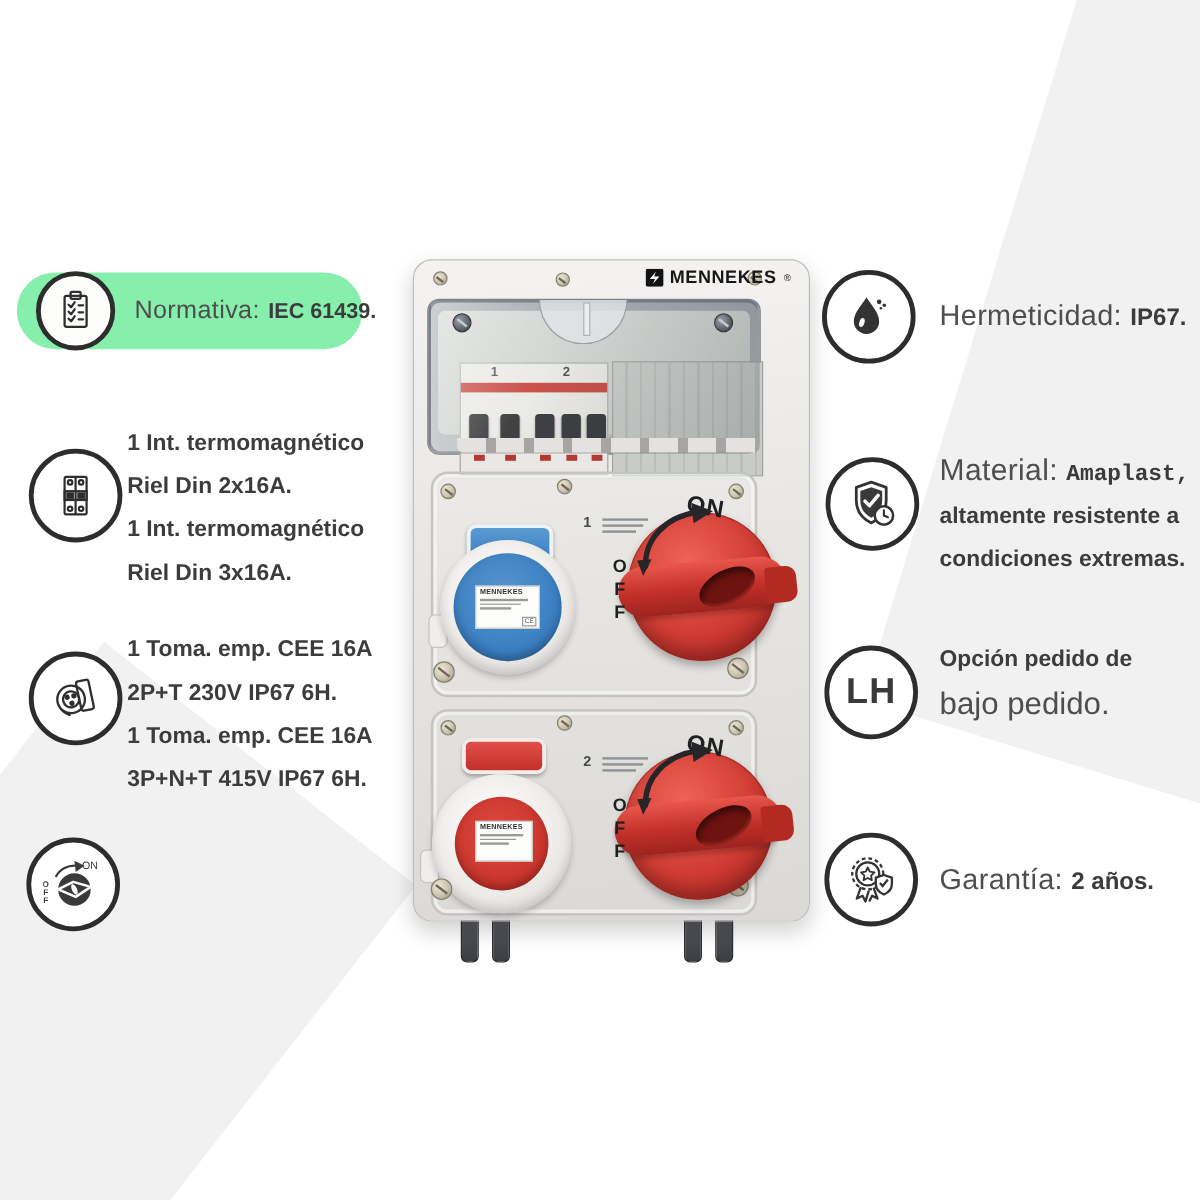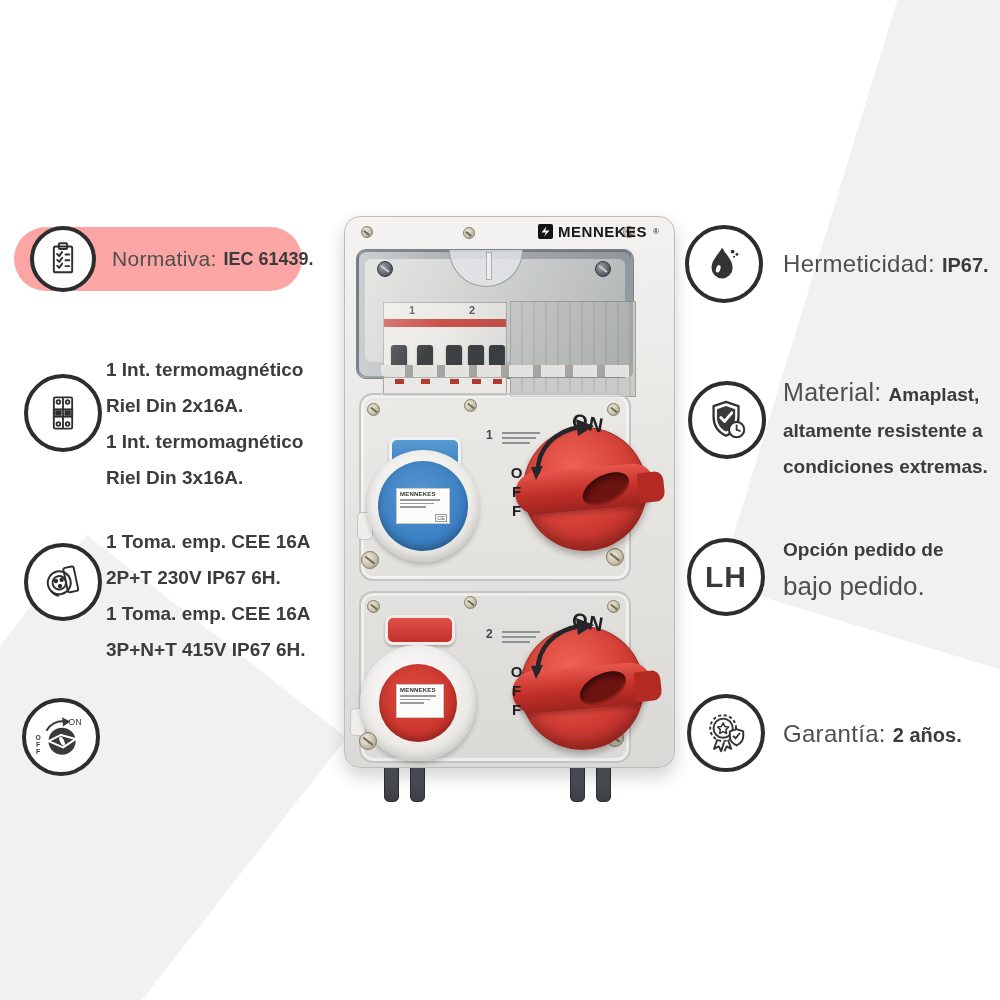--- a/index.html
+++ b/index.html
@@ -10,21 +10,21 @@
   .band-a{left:830px;top:-160px;width:400px;height:820px;transform:rotate(17deg);}
   .band-b{left:-170px;top:560px;width:330px;height:720px;transform:rotate(38deg);}
 
   
   .icon-ring{position:absolute;width:78px;height:78px;border:4px solid #2d2d2d;border-radius:50%;
              background:#fff;box-sizing:border-box;display:flex;align-items:center;justify-content:center;z-index:3;}
   .icon-ring svg{display:block;}
 
   
   .badge{position:absolute;left:14px;top:227px;width:288px;height:64px;border-radius:32px;
-         background:#fca5a5;z-index:2;display:flex;align-items:center;}
+         background:#86efac;z-index:2;display:flex;align-items:center;}
   .badge-ring{position:absolute;left:16px;top:-1px;width:66px;height:66px;border:4px solid #2d2d2d;
               border-radius:50%;background:#fdfdfb;box-sizing:border-box;display:flex;align-items:center;justify-content:center;}
   .badge-text{position:absolute;left:98px;top:0;height:64px;display:flex;align-items:center;white-space:nowrap;}
 
   .t-light{font-size:24px;font-weight:400;color:#4e4e4e;letter-spacing:.3px;margin-right:7px;}
   .t-bold{font-size:20px;font-weight:700;color:#3b3b3b;}
   .badge-text .t-light{font-size:21px;}
   .badge-text .t-bold{font-size:18px;}
 
   .feat-block{position:absolute;z-index:3;}
@@ -206,21 +206,21 @@
       <path d="M23,5 L36,9.5 V21 C36,30 31,36.5 23,40.5 C15,36.5 10,30 10,21 V9.5 Z" fill="none" stroke="#333" stroke-width="2.4" stroke-linejoin="round"></path>
       <path d="M23,9.5 L32.5,12.8 V21 C32.5,27.8 29,32.8 23,36 C17,32.8 13.5,27.8 13.5,21 V12.8 Z" fill="#3a3a3a"></path>
       <polyline points="17.5,21.5 21.5,25.5 29,16.5" fill="none" stroke="#fff" stroke-width="3" stroke-linecap="round" stroke-linejoin="round"></polyline>
       <circle cx="34" cy="34" r="8" fill="#fff" stroke="#333" stroke-width="2.2"></circle>
       <line x1="34" y1="34" x2="34" y2="29.5" stroke="#333" stroke-width="1.8" stroke-linecap="round"></line>
       <line x1="34" y1="34" x2="37.5" y2="35.5" stroke="#333" stroke-width="1.8" stroke-linecap="round"></line>
     </svg>
   </div>
   <div class="feat-block" style="left:783px;top:374px;">
     <div class="feat-line" style="line-height:36px;">
-      <span class="t-light" style="font-size:25px;">Material:</span><span class="t-bold" style="font-size:19px;">Amaplast,</span>
+      <span class="t-light" style="font-size:25px;">Material:</span><span class="t-bold" style="font-size:19px;font-family:Liberation Mono, monospace;">Amaplast,</span>
     </div>
     <div class="feat-line">altamente resistente a</div>
     <div class="feat-line">condiciones extremas.</div>
   </div>
 
   <div class="icon-ring" style="left:687px;top:538px;">
     <span style="font-size:30px;font-weight:700;color:#3a3a3a;letter-spacing:1px;">LH</span>
   </div>
   <div class="feat-block" style="left:783px;top:532px;">
     <div class="feat-line">Opción pedido de</div>

